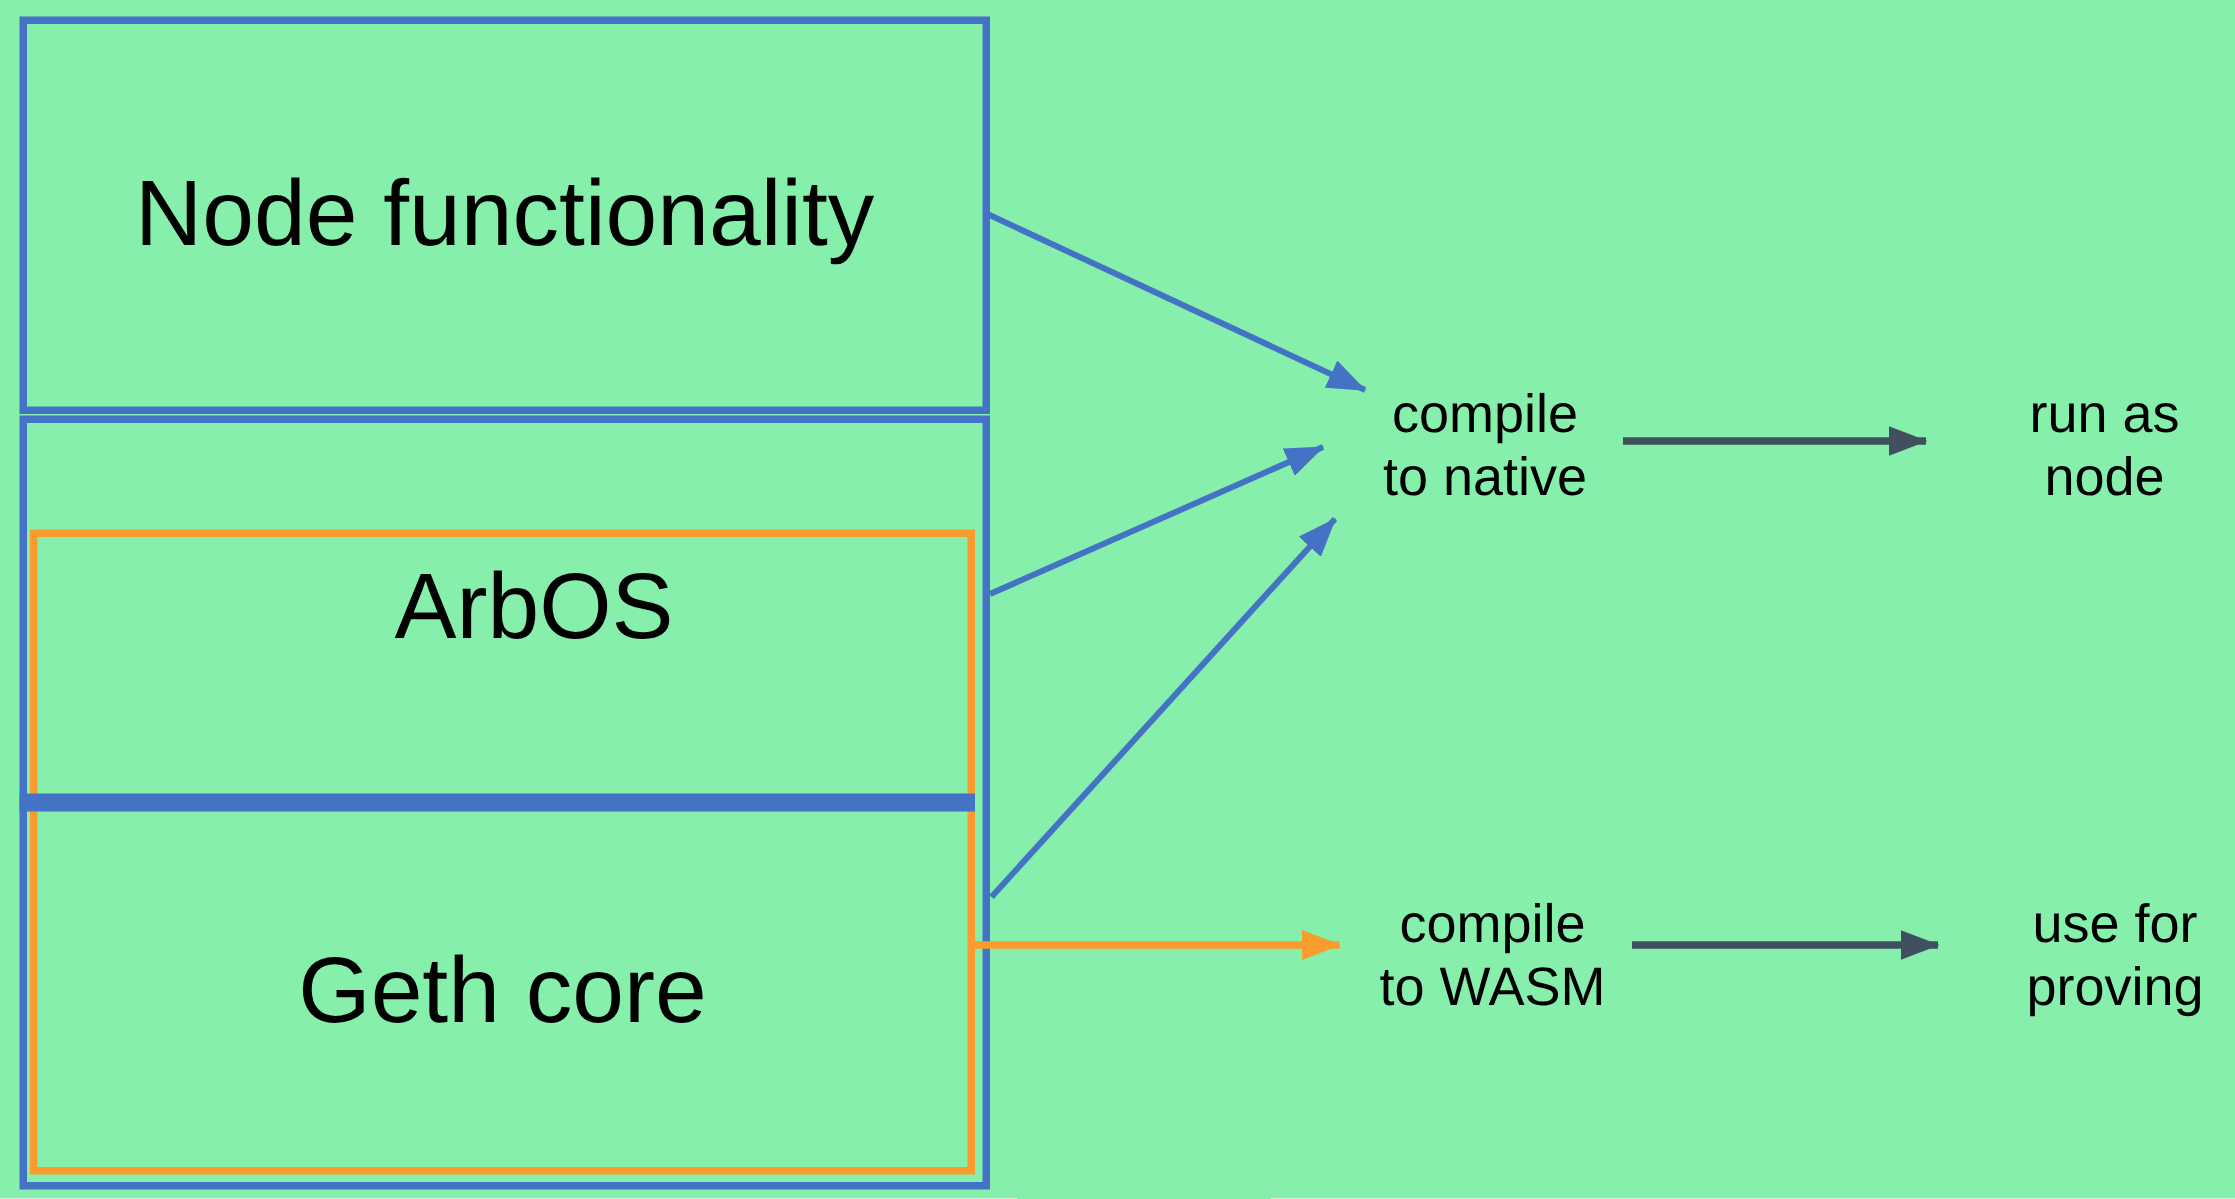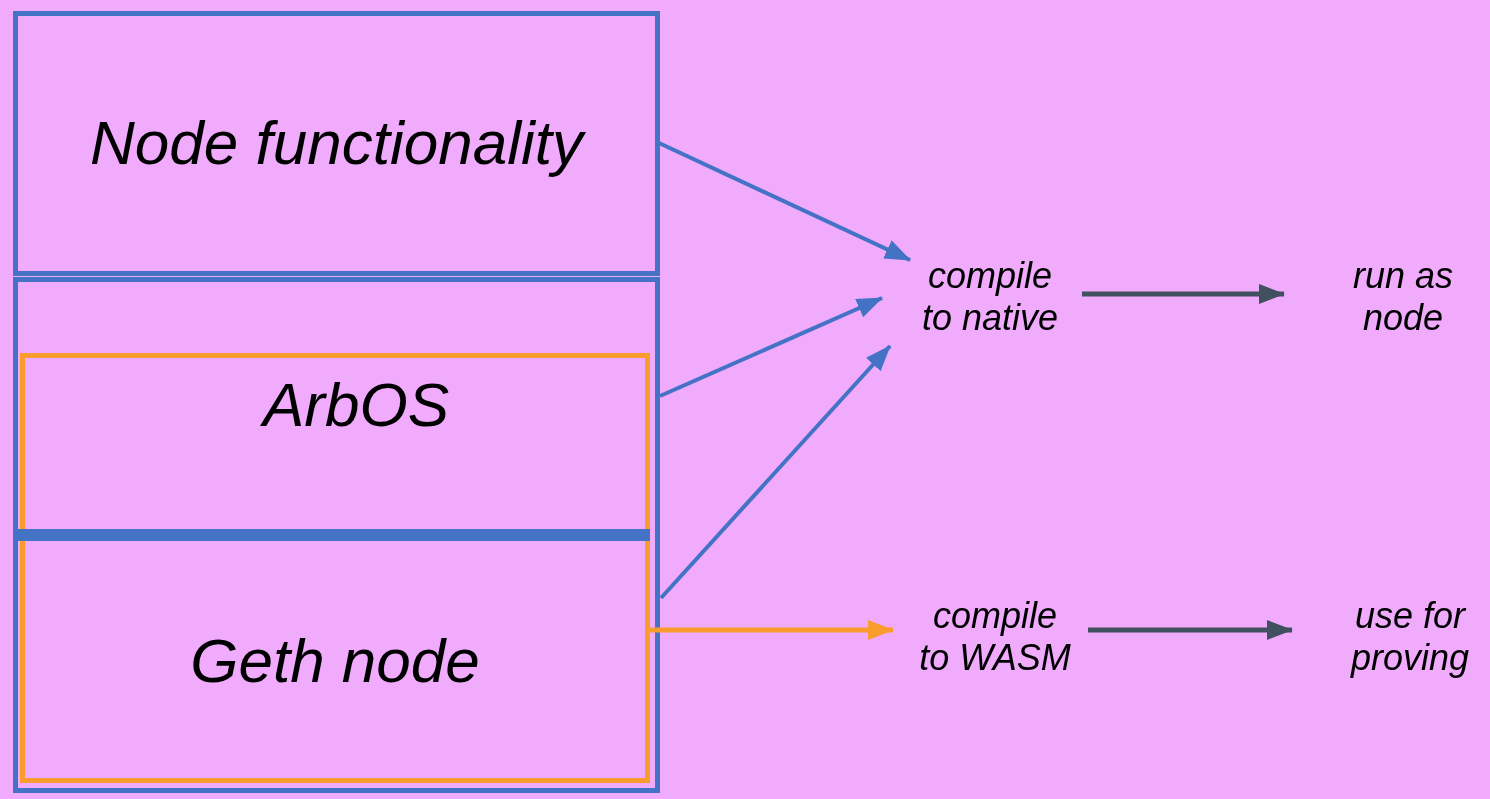--- a/index.html
+++ b/index.html
@@ -1,24 +1,23 @@
 <!DOCTYPE html>
 <html><head>
 <meta charset="utf-8">
 <style>
   html, body { margin: 0; padding: 0; background: #ffffff; }
   .canvas {
     position: relative;
     width: 1490px;
     height: 799px;
-    background: #f0abfc;
+    background: #86efac;
     overflow: hidden;
     font-family: "Liberation Sans", "DejaVu Sans", sans-serif;
     color: #000000;
-    font-style: italic;
   }
   .box {
     position: absolute;
     box-sizing: border-box;
     border: 5px solid #4472C4;
     background: transparent;
   }
   #box-node   { left: 13px;  top: 11px;  width: 647px; height: 265px; }
   #box-lower  { left: 13px;  top: 277px; width: 647px; height: 516px; }
   #box-orange { left: 20px;  top: 353px; width: 630px; height: 430px; border-color: #F99C2D; }
@@ -67,21 +66,21 @@
   <div class="box" id="box-lower" style="border-color: rgb(68, 114, 196);"></div>
 
   <div class="box" id="box-orange" style="border-color: rgb(249, 156, 45);"></div>
 
   <div id="layer-divider" style="background-color: rgb(68, 114, 196);"></div>
 
   <div class="layer-label" id="label-node">Node functionality</div>
 
   <div class="layer-label" id="label-arbos">ArbOS</div>
 
-  <div class="layer-label" id="label-geth">Geth node</div>
+  <div class="layer-label" id="label-geth">Geth core</div>
 
   <div class="flow-label" id="label-compile-native">compile
 to native</div>
 
   <div class="flow-label" id="label-run-node">run as
 node</div>
 
   <div class="flow-label" id="label-compile-wasm">compile
 to WASM</div>
 

